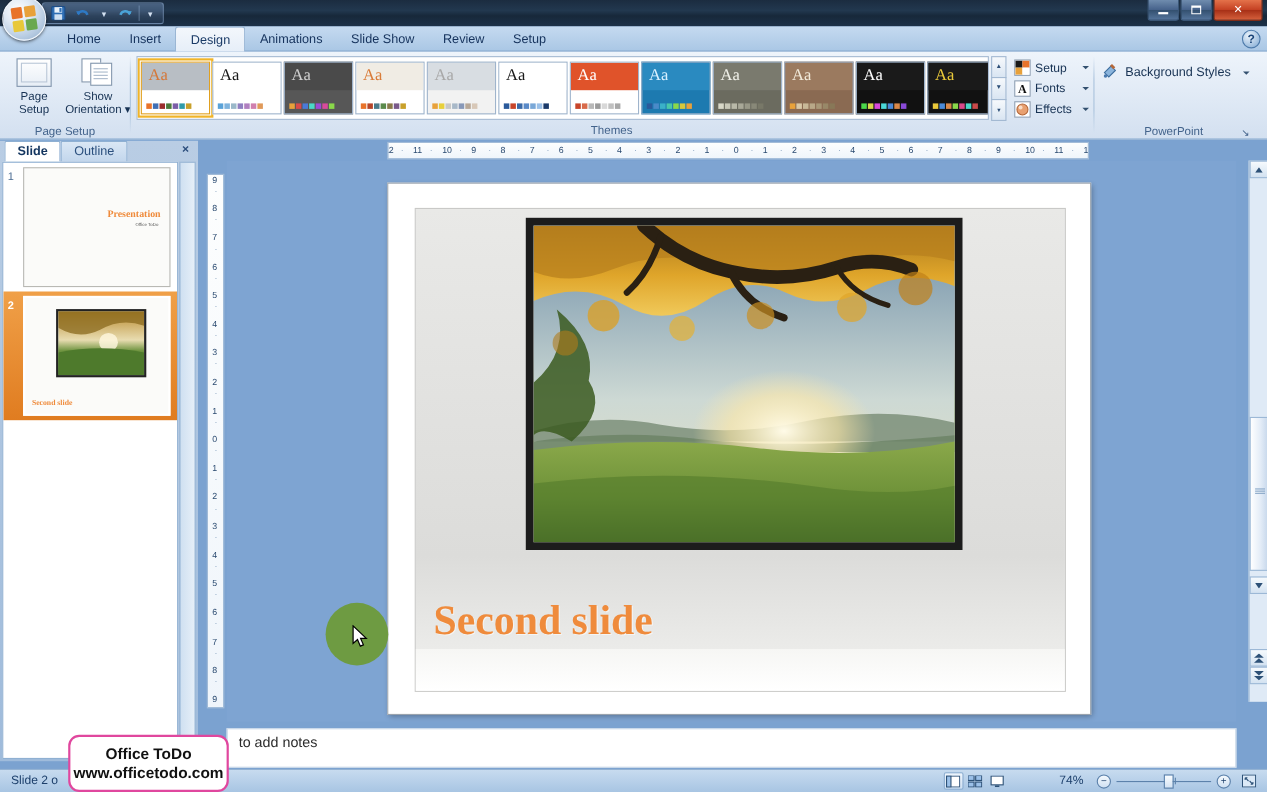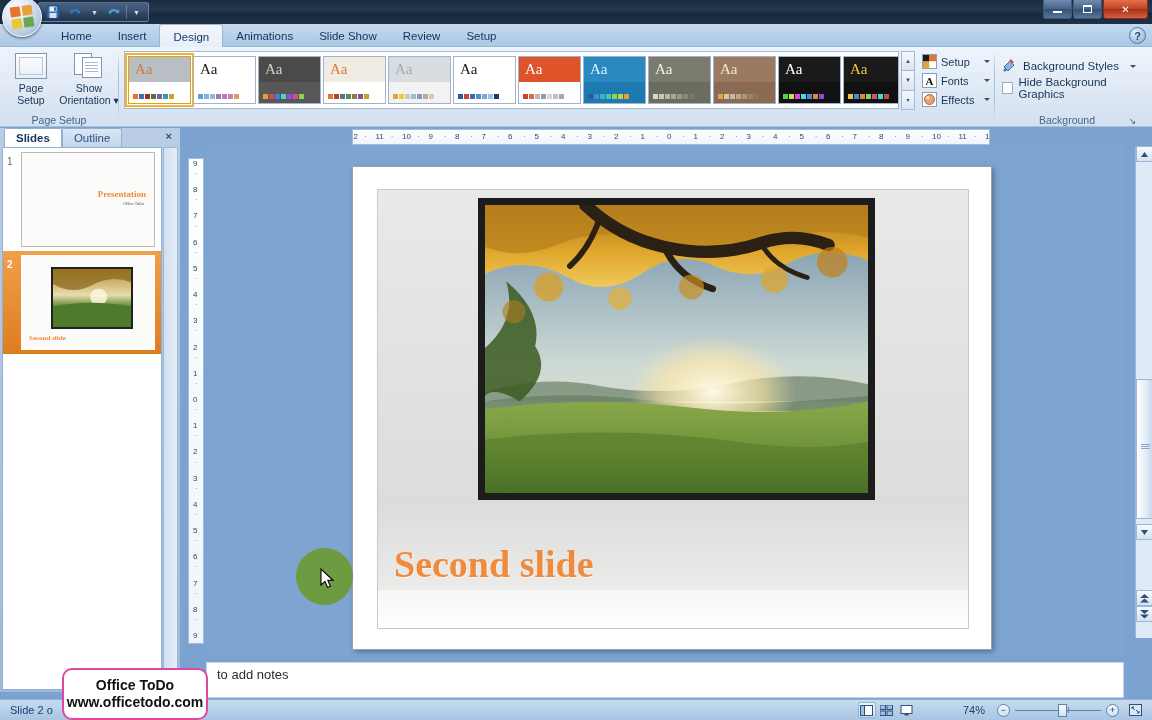--- a/index.html
+++ b/index.html
@@ -173,21 +173,21 @@
   .pane-close { position: absolute; right: 8px; top: 2px; font-size: 11px; color: #2d4f7d; font-weight: bold; }
 
   .thumblist {
     position: absolute; left: 2px; top: 19px; right: 18px; bottom: 2px;
     background: #ffffff; border: 1px solid #8fb0d2; overflow: hidden;
   }
   .slide-entry { position: relative; padding: 4px 6px 4px 18px; }
   .slide-entry .num { position: absolute; left: 4px; top: 8px; font-size: 10px; color:#4a6b92; }
   .slide-entry.sel { background: linear-gradient(to bottom,#f0a048,#e07c20); }
   .slide-entry.sel .num { color: #fff; font-weight: bold; }
-  .slide-card { background: #fbfbf9; border: 1px solid #b9b9b4; height: 95px; position: relative;
+  .slide-card { background: #fbfbf9; border: 1px solid #b9b9b4; height: 109px; position: relative;
     overflow: hidden; }
   .slide-entry.sel .slide-card { border: 2px solid #fff; }
 
   .pane-vscroll { position: absolute; right: 2px; top: 19px; width: 15px; bottom: 2px;
     background: linear-gradient(to right,#cfe0f1,#e6eff8); border: 1px solid #9cb8d6; }
 
   
   .hruler {
     position: absolute; left: 352px; top: 129px; width: 638px; height: 16px;
     background: linear-gradient(to bottom,#fdfefe,#eff5fb); border: 1px solid #a3bcd8;
@@ -579,48 +579,45 @@
         <svg width="13" height="13" viewBox="0 0 13 13">
             <circle cx="6.5" cy="6.5" r="5" fill="#e8a070" stroke="#b5683a"></circle>
             <circle cx="4.8" cy="4.8" r="1.8" fill="#f8ddc8"></circle>
           </svg>
       </span>
       <span>Effects</span>
       <span class="caret"></span>
     </div>
   </div>
 
+  <div class="group-label" style="left:118px;width:876px;">Themes</div>
   <div class="group-sep" style="left:994px;"></div>
 
   <div class="group" style="left:994px;width:146px;">
     <div style="padding:8px 0 0 4px;">
       <div class="bgbtn">
         <span>
           <svg width="15" height="15" viewBox="0 0 15 15">
               <path d="M2 9 L8 3 L12 7 L6 13 Z" fill="#8ab4dc" stroke="#3d6e9e"></path>
               <path d="M8 2 L11 5" stroke="#b5683a" stroke-width="2.5"></path>
               <circle cx="3" cy="12" r="1.6" fill="#4a7ab0"></circle>
             </svg>
         </span>
         <span>Background Styles</span>
         <span class="caret"></span>
       </div>
-      <div class="bgbtn">
-        <span class="chk"></span>
-        <span>Hide Background Graphics</span>
-      </div>
-    </div>
-    <div class="group-label">Background</div>
+    </div>
+    <div class="group-label">PowerPoint</div>
     <div style="position:absolute;right:4px;bottom:1px;font-size:9px;color:#44648c;">↘</div>
   </div>
 </div>
 
 <div class="leftpane">
   <div class="pane-tabs">
-    <div class="pane-tab active">Slides</div>
+    <div class="pane-tab active">Slide</div>
     <div class="pane-tab">Outline</div>
   </div>
   <div class="pane-close">×</div>
 
   <div class="thumblist">
 
     <div class="slide-entry">
       <div class="num">1</div>
       <div class="slide-card">
         <div class="t1-title">Presentation</div>

